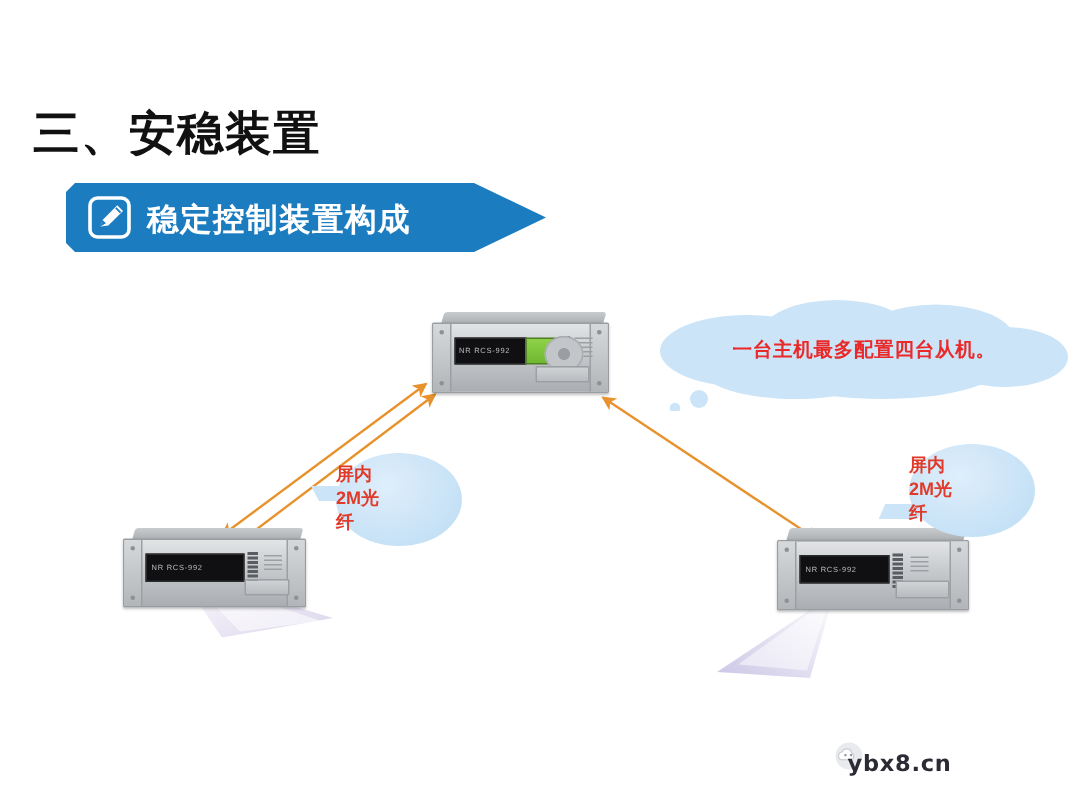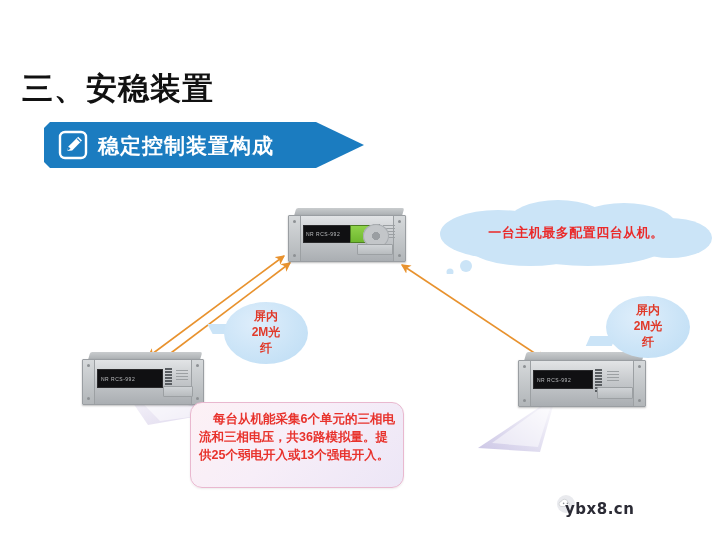--- a/index.html
+++ b/index.html
@@ -181,21 +181,21 @@
   }
   .fiber-tail {
     position: absolute;
     width: 26px; height: 10px;
     background: #cbe4f7;
   }
   .fiber-text {
     position: absolute;
     left: 0; right: 0;
     top: 6px;
-    text-align: center;
+    text-align: left;
     font-size: 12px;
     font-weight: bold;
     color: #e03a2a;
     line-height: 16px;
   }
   .fiber-text div { white-space: nowrap; }
 
   
   .note {
     position: absolute;
@@ -447,23 +447,20 @@
   <div class="fiber" style="left:606px; top:296px;">
     <div class="fiber-tail" style="left:-18px; top:40px; transform:skewX(-24deg);"></div>
     <div class="fiber-bubble"></div>
     <div class="fiber-text">
       <div>屏内</div>
       <div>2M光</div>
       <div>纤</div>
     </div>
   </div>
 
-  <div class="note" style="left:190px; top:402px; width:212px; height:84px;">
-    <div class="note-text">每台从机能采集6个单元的三相电流和三相电压，共36路模拟量。提供25个弱电开入或13个强电开入。</div>
-  </div>
 
 
   <svg class="wm-logo" viewBox="0 0 20 20">
     <circle cx="10" cy="10" r="9" fill="#e9eaee"></circle>
     <path d="M5 12.5a2.6 2.6 0 0 1 .3-5.1 3.4 3.4 0 0 1 6.5.6 2.4 2.4 0 0 1-.3 4.5z" fill="#ffffff" stroke="#c6c8cc" stroke-width="0.7"></path>
     <circle cx="7.6" cy="9.4" r="0.8" fill="#8d9196"></circle>
     <circle cx="11.4" cy="9.4" r="0.8" fill="#8d9196"></circle>
   </svg>
   <div class="wm-url">ybx8.cn</div>
 

